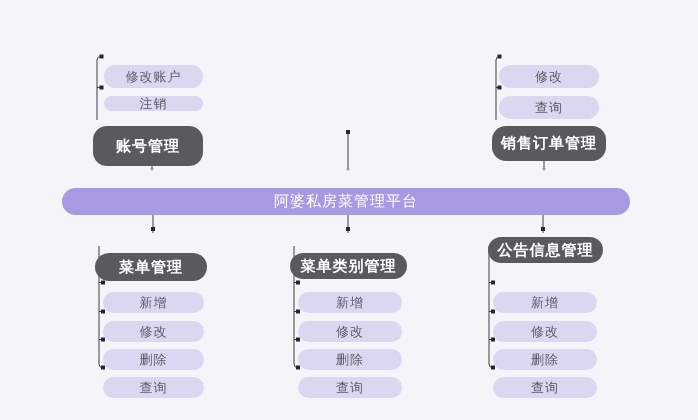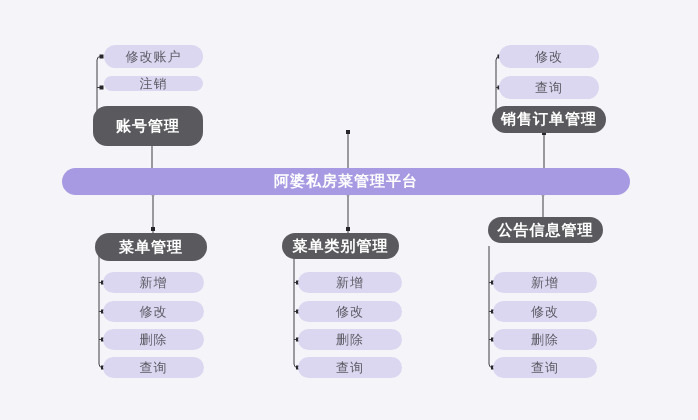--- a/index.html
+++ b/index.html
@@ -27,27 +27,28 @@
     position:absolute;left:0;top:0;width:698px;height:420px;
     pointer-events:none;
   }
   .wires path{stroke:var(--connector);stroke-width:1;fill:none;}
   .wires rect{fill:#26262b;}
   .wires circle{fill:#9a97a3;}
   .node{
     position:absolute;
     display:flex;align-items:center;justify-content:center;
     white-space:nowrap;
+    margin-top:20px;
   }
   .bar-center{
     left:62px;top:168px;width:568px;height:27px;
     background:var(--center-bar);
     color:var(--parent-text);
     border-radius:14px;
-    font-size:15px;font-weight:bold;letter-spacing:1px;
+    font-size:15px;font-weight:normal;letter-spacing:1px;
     z-index:3;
   }
   .parent{
     background:var(--parent-node);
     color:var(--parent-text);
     border-radius:14px;
     font-size:15px;font-weight:bold;letter-spacing:1px;
     z-index:2;
   }
   .child{
@@ -57,31 +58,31 @@
     font-size:13px;letter-spacing:1px;
     z-index:2;
   }
   
   .p-tl{left:93px;top:106px;width:110px;height:40px;}
   .c-tl-0{left:104px;top:45px;width:99px;height:23px;}
   .c-tl-1{left:104px;top:76px;width:99px;height:15px;}
   
   .p-tm{left:292px;top:106px;width:112px;height:26px;}
   
-  .p-tr{left:492px;top:106px;width:114px;height:27px;}
+  .p-tr{left:492px;top:106px;width:114px;height:35px;}
   .c-tr-0{left:499px;top:45px;width:100px;height:23px;}
   .c-tr-1{left:499px;top:76px;width:100px;height:23px;}
   
   .p-bl{left:95px;top:233px;width:112px;height:28px;}
   .c-bl-0{left:103px;top:272px;width:101px;height:21px;}
   .c-bl-1{left:103px;top:301px;width:101px;height:21px;}
   .c-bl-2{left:103px;top:329px;width:101px;height:21px;}
   .c-bl-3{left:103px;top:357px;width:101px;height:21px;}
   
-  .p-bm{left:282px;top:233px;width:117px;height:26px;font-family:Liberation Serif, serif;}
+  .p-bm{left:290px;top:233px;width:117px;height:26px;font-family:Liberation Serif, serif;}
   .c-bm-0{left:298px;top:272px;width:104px;height:21px;}
   .c-bm-1{left:298px;top:301px;width:104px;height:21px;}
   .c-bm-2{left:298px;top:329px;width:104px;height:21px;}
   .c-bm-3{left:298px;top:357px;width:104px;height:21px;}
   
   .p-br{left:488px;top:217px;width:115px;height:26px;}
   .c-br-0{left:493px;top:272px;width:104px;height:21px;}
   .c-br-1{left:493px;top:301px;width:104px;height:21px;}
   .c-br-2{left:493px;top:329px;width:104px;height:21px;}
   .c-br-3{left:493px;top:357px;width:104px;height:21px;}

